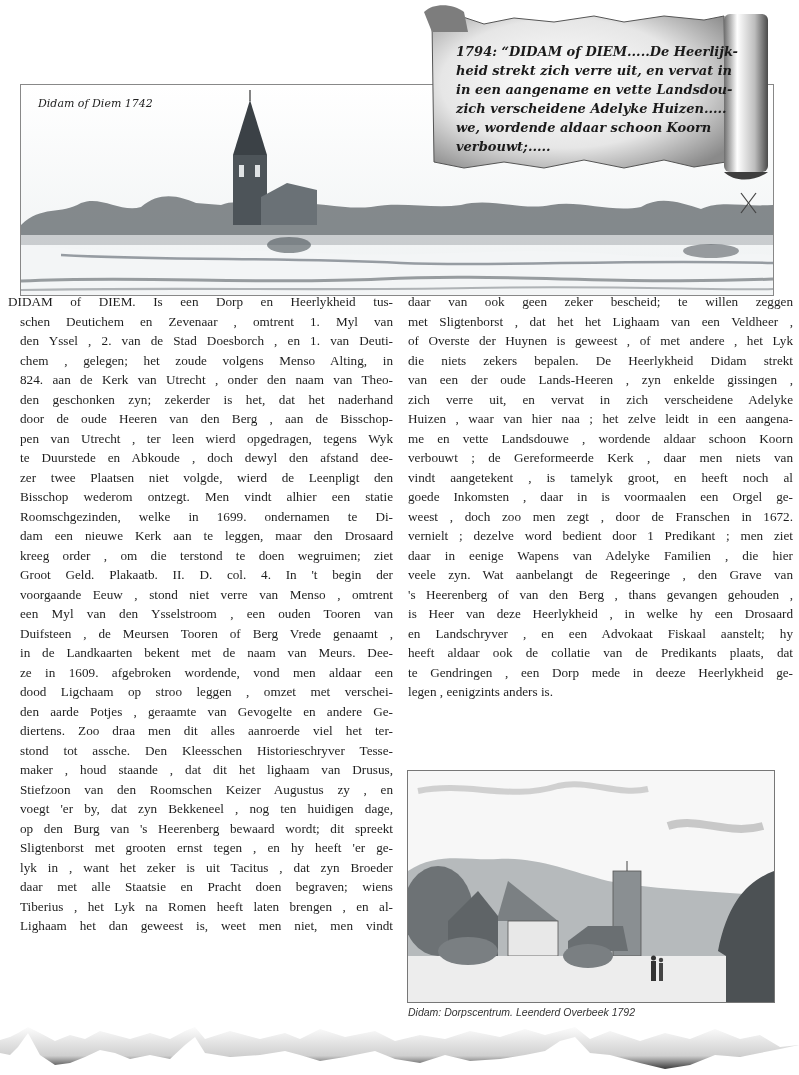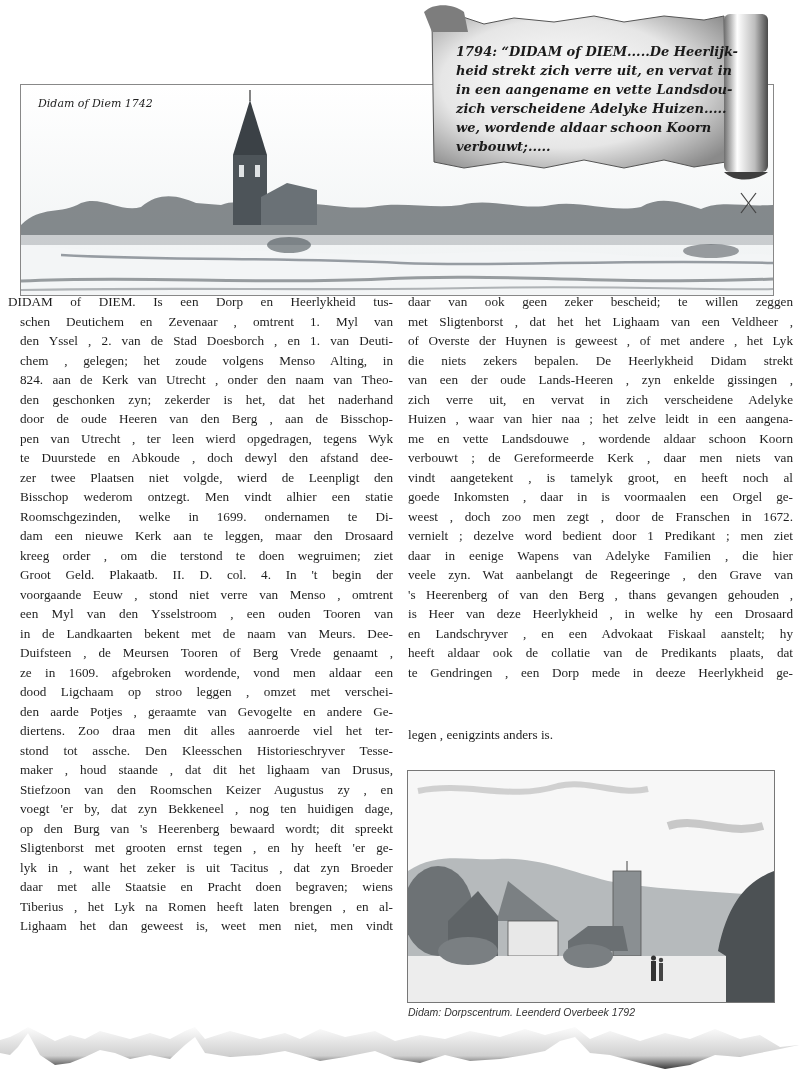--- a/index.html
+++ b/index.html
@@ -31,21 +31,21 @@
   }
   .scroll-text span { display: block; white-space: nowrap; }
   
   .col {
     position: absolute; top: 292px; width: 385px;
     font-size: 13.2px; line-height: 19.5px; color: #1e1e1e;
   }
   .col-left { left: 8px; }
   .col-right { left: 408px; }
   .col .line { display: block; white-space: nowrap; text-align: justify; text-align-last: justify; }
-  .col .line.last { text-align-last: left; margin-top: 43px; }
+  .col .line.last { text-align-last: left; }
   .col .first { padding-left: 0; }
   .col .indent { padding-left: 12px; }
   
   .bottom-image {
     position: absolute; left: 407px; top: 770px; width: 366px; height: 231px;
     border: 1px solid #777; background: #f6f6f6; overflow: hidden;
   }
   .bottom-caption {
     position: absolute; left: 408px; top: 1006px;
     font-family: "Liberation Sans", sans-serif; font-style: italic; font-size: 10.5px; color: #333; text-align: right;
@@ -129,22 +129,22 @@
   <span class="line indent">pen van Utrecht , ter leen wierd opgedragen, tegens Wyk</span>
   <span class="line indent">te Duurstede en Abkoude , doch dewyl den afstand dee-</span>
   <span class="line indent">zer twee Plaatsen niet volgde, wierd de Leenpligt den</span>
   <span class="line indent">Bisschop wederom ontzegt. Men vindt alhier een statie</span>
   <span class="line indent">Roomschgezinden, welke in 1699. ondernamen te Di-</span>
   <span class="line indent">dam een nieuwe Kerk aan te leggen, maar den Drosaard</span>
   <span class="line indent">kreeg order , om die terstond te doen wegruimen; ziet</span>
   <span class="line indent">Groot Geld. Plakaatb. II. D. col. 4.   In 't begin der</span>
   <span class="line indent">voorgaande Eeuw , stond niet verre van Menso , omtrent</span>
   <span class="line indent">een Myl van den Ysselstroom , een ouden Tooren van</span>
+  <span class="line indent">Duifsteen , de Meursen Tooren of Berg Vrede genaamt ,</span>
   <span class="line indent">in de Landkaarten bekent met de naam van Meurs. Dee-</span>
-  <span class="line indent">Duifsteen , de Meursen Tooren of Berg Vrede genaamt ,</span>
   <span class="line indent">ze in 1609. afgebroken wordende, vond men aldaar een</span>
   <span class="line indent">dood Ligchaam op stroo leggen , omzet met verschei-</span>
   <span class="line indent">den aarde Potjes , geraamte van Gevogelte en andere Ge-</span>
   <span class="line indent">diertens.  Zoo draa men dit alles aanroerde viel het ter-</span>
   <span class="line indent">stond tot assche.  Den Kleesschen Historieschryver Tesse-</span>
   <span class="line indent">maker , houd staande , dat dit het lighaam van Drusus,</span>
   <span class="line indent">Stiefzoon van den Roomschen Keizer Augustus zy , en</span>
   <span class="line indent">voegt 'er by, dat zyn Bekkeneel , nog ten huidigen dage,</span>
   <span class="line indent">op den Burg van 's Heerenberg bewaard wordt; dit spreekt</span>
   <span class="line indent">Sligtenborst met grooten ernst tegen , en hy heeft 'er ge-</span>

